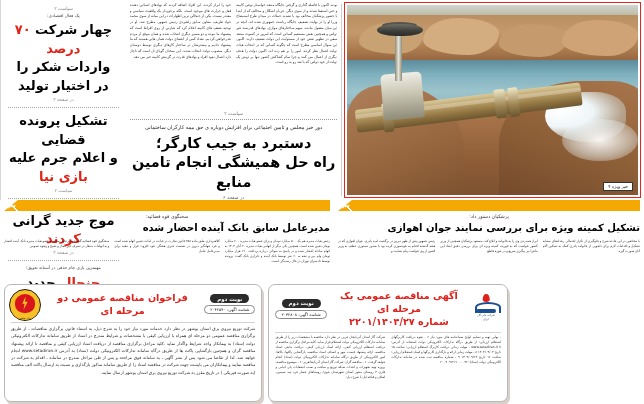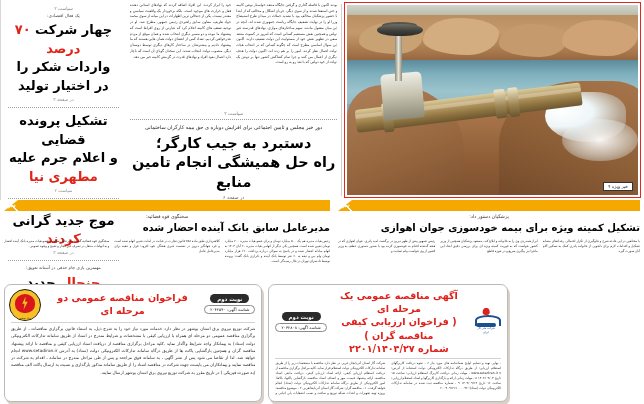--- a/index.html
+++ b/index.html
@@ -246,21 +246,21 @@
         <div class="brief-sec">سیاست ۲</div>
         <div class="brief-kicker">یک فعال اقتصادی:</div>
         <div class="brief-title"><span>چهار شرکت </span><span class="hl">۷۰ درصد</span></div>
         <div class="brief-title">واردات شکر را در اختیار تولید</div>
         <div class="brief-ref">در صفحه ۳</div>
       </div>
       <div class="brief-sep"></div>
 
       <div class="brief">
         <div class="brief-title">تشکیل پرونده قضایی</div>
-        <div class="brief-title"><span>و اعلام جرم علیه </span><span class="hl">مطهری نیا</span></div>
+        <div class="brief-title"><span>و اعلام جرم علیه </span><span class="hl">بازی نیا</span></div>
         <div class="brief-ref">سیاست ۲</div>
       </div>
       <div class="brief-sep"></div>
 
       <div class="brief">
         <div class="brief-kicker">به دلیل ناپایداری عرضه های تولید و چالش تامین خوراک دام؛</div>
         <div class="brief-title"><span>موج جدید گرانی </span><span class="hl">کردند</span></div>
         <div class="brief-ref">در صفحه ۳</div>
       </div>
       <div class="brief-sep"></div>
@@ -276,21 +276,21 @@
 
   <div class="mid-strip">
 
     <div class="mid-article mid-right">
       <div class="orange-bar">
         <div class="notch"></div>
         <div class="slash"></div>
         <div class="tag">خبر</div>
       </div>
       <div class="mid-kicker">پزشکیان دستور داد:</div>
-      <div class="mid-headline">تشکیل کمیته ویژه برای بیمه خودسوزی جوان اهوازی</div>
+      <div class="mid-headline">تشکیل کمیته ویژه برای بررسی نمایند جوان اهوازی</div>
       <div class="mid-cols">
         <div class="tcol body-text tiny">با مختلفین در این حادثه شرح و جلوگیری از تکرار احتمالی رخدادهای مشابه تشکیل و اقدامات لازم برای دلجویی از خانواده پادری کمک به تسکین آلام آنان صورت گیرد.</div>
         <div class="tcol body-text tiny">ابراز همدردی وی را به خانواده و ابلاغ کند. مسعود پزشکیان همچنین از وزیر کشور خواست که به فوریت کمیته ویژه ای برای بررسی دقیق ابعاد این ماجرا نیز پیگیری سریع و در حوزه قاطع</div>
         <div class="tcol body-text tiny">رئیس جمهور پیش از ظهر دیروز در برگشت امید پادری، جوان اهوازی که در هفته گذشته اقدام به خودسوزی کرده بود با صدور دستوری عطف به وزیر کشور از وی خواست پیام تسلیت و</div>
       </div>
     </div>
 
     <div class="mid-article mid-left">
       <div class="orange-bar">
         <div class="notch"></div>
@@ -315,21 +315,20 @@
           <div class="ad-logo">
             <div class="nigc">
               <div class="nigc-flame"></div>
               <div class="nigc-arc"></div>
               <div class="nigc-base"></div>
               <div class="nigc-text">شرکت ملی گاز<br>ایران</div>
             </div>
           </div>
           <div class="ad-title-wrap">
             <div class="ad-title">آگهی مناقصه عمومی یک مرحله ای</div>
-            <div class="ad-title">( فراخوان ارزیابی کیفی مناقصه گران )</div>
             <div class="ad-title">شماره ۲۲۰۱/۱۴۰۴/۲۷</div>
           </div>
           <div class="ad-badge-wrap">
             <div class="ad-badge">نوبت دوم</div>
             <div class="ad-code">شناسه آگهی: ۲۰۴۲۸۰۸</div>
           </div>
         </div>
         <div class="ad-rule"></div>
         <div class="ad-body">
           <div class="ad-cols">

